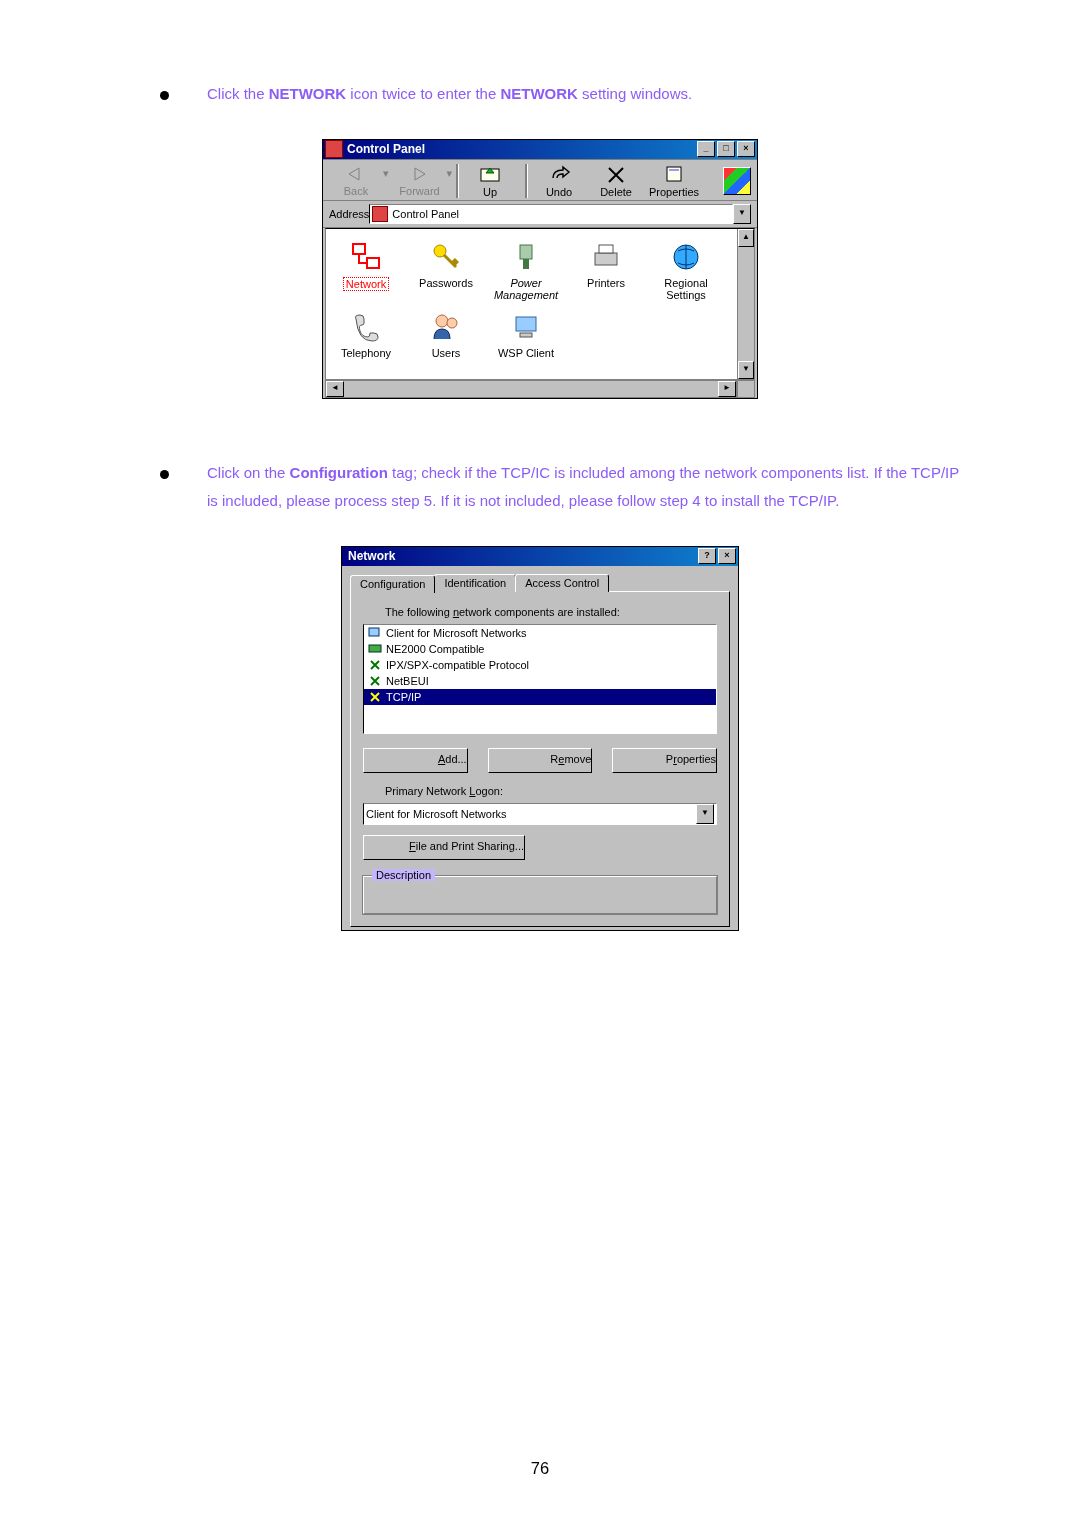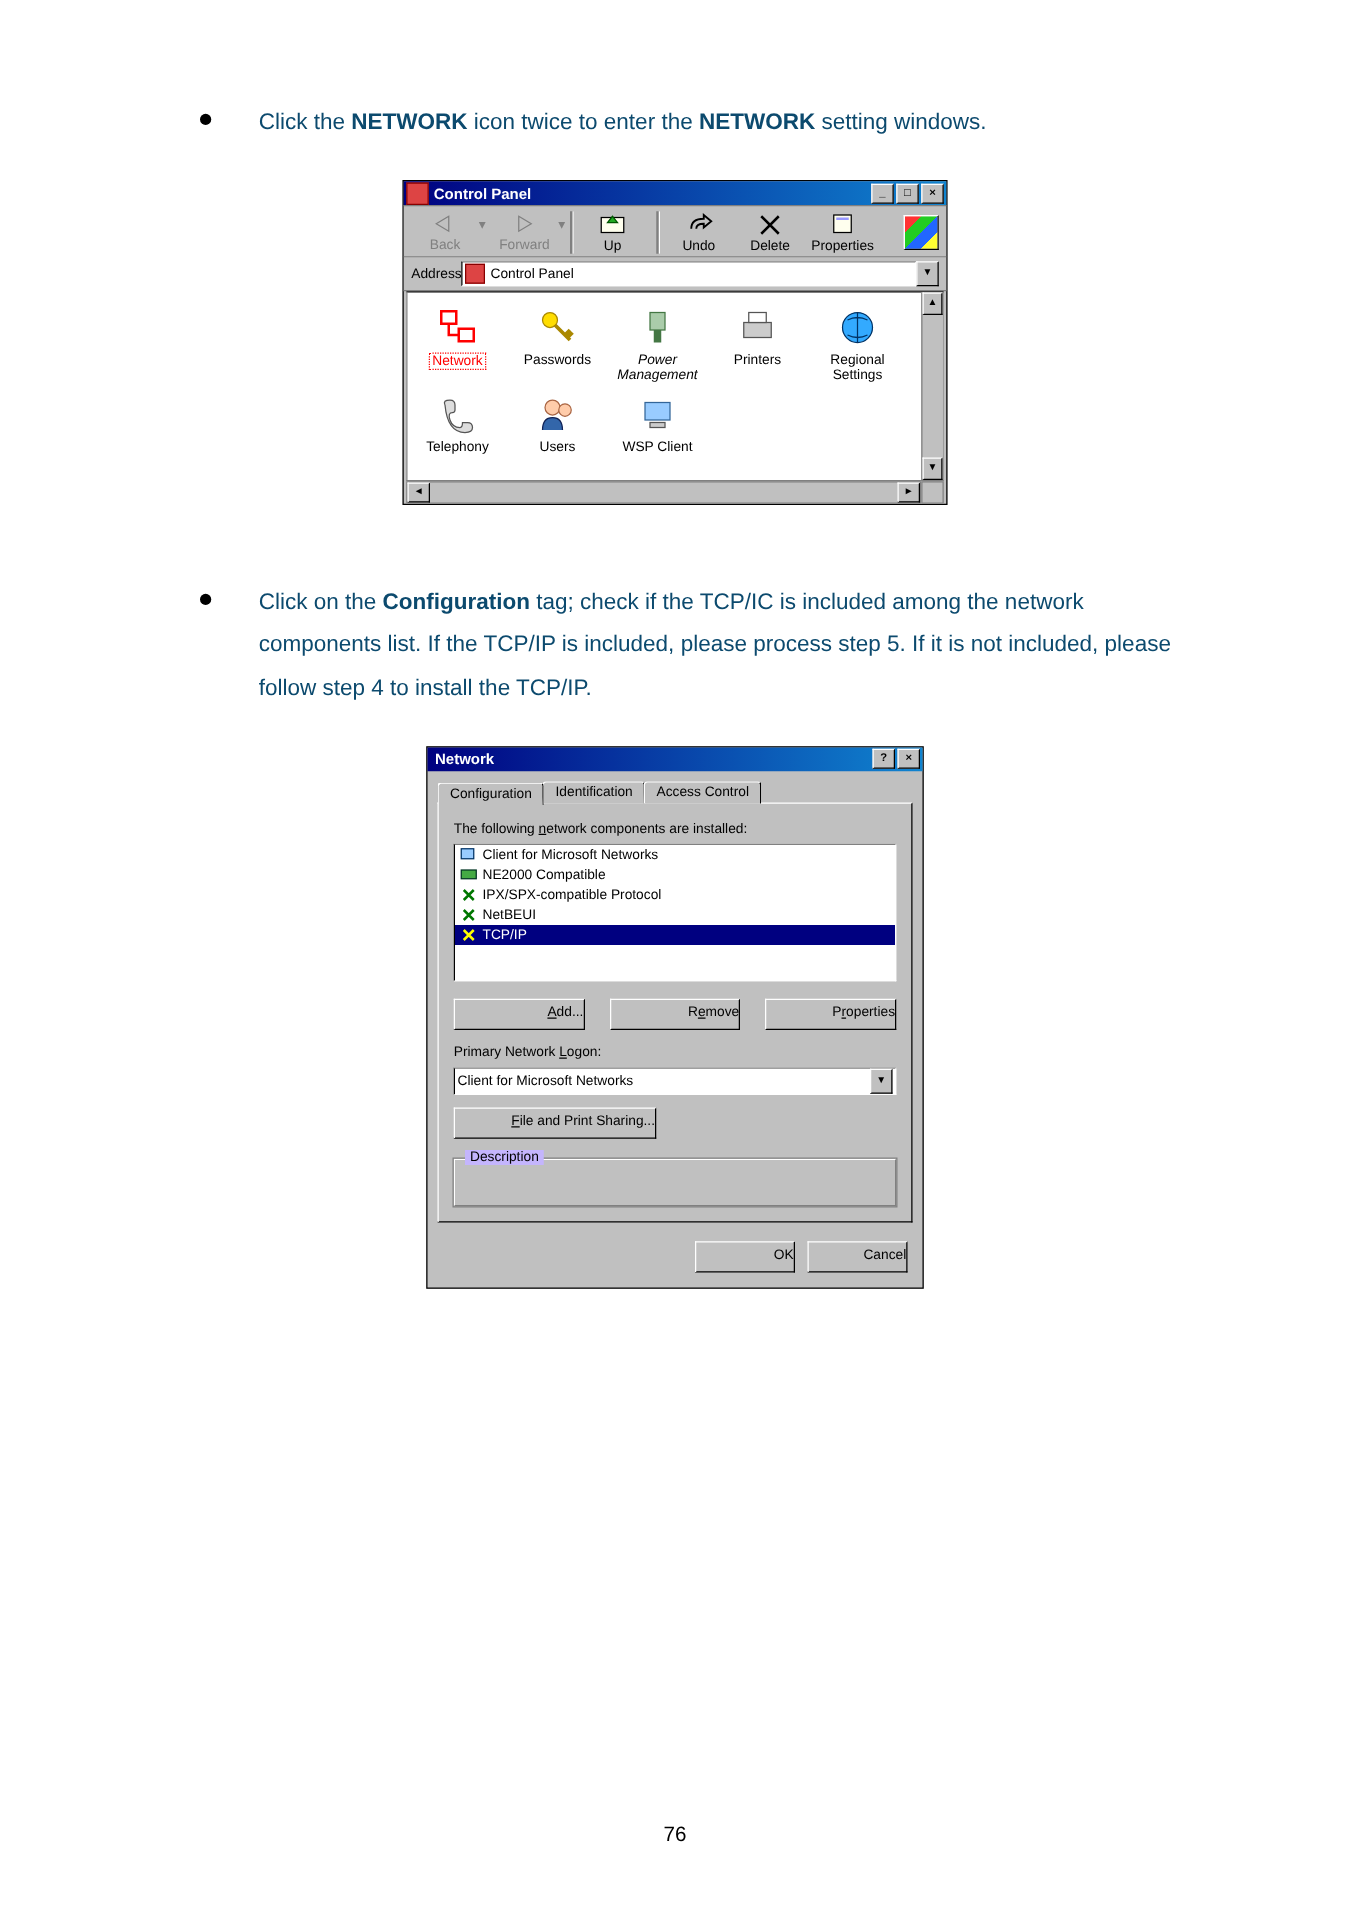--- a/index.html
+++ b/index.html
@@ -9,23 +9,23 @@
     width: 1080px;
     height: 1528px;
     position: relative;
   }
   .page {
     padding: 80px 120px 40px 120px;
   }
   .bullet-row {
     display: flex;
     margin: 0 0 30px 40px;
-    font-size: 18px;
+    font-size: 15px;
     line-height: 1.9;
-    color: #0c4a6e;
+    color: #8b5cf6;
   }
   .bullet-dot {
     width: 9px;
     height: 9px;
     background: #000;
     border-radius: 50%;
     margin-top: 11px;
     margin-right: 38px;
     flex: 0 0 9px;
   }
@@ -265,21 +265,21 @@
     font-size:11px;
   }
   .nw-tab.active { top:1px; z-index:3; padding-bottom:3px;}
   .nw-tabpanel {
     border:1px solid #000;
     border-top-color:#fff; border-left-color:#fff;
     background:#c0c0c0;
     padding: 14px 12px 12px 12px;
     position:relative; top:-1px;
   }
-  .nw-label { margin-bottom:6px; }
+  .nw-label { margin-bottom:6px;margin-left:22px; }
   .nw-list {
     background:#fff;
     border:1px solid #000;
     border-bottom-color:#fff; border-right-color:#fff;
     border-top:1px solid #808080;
     height: 108px;
     overflow:hidden;
   }
   .nw-list-item {
     padding: 1px 4px;
@@ -570,21 +570,17 @@
         <div class="nw-select">
           <div class="nw-select-text">Client for Microsoft Networks</div>
           <div class="nw-select-drop">▼</div>
         </div>
         <div class="nw-btn" style="width:160px;"><u>F</u>ile and Print Sharing...</div>
         <div class="nw-groupbox">
           <div class="nw-group-legend">Description</div>
         </div>
       </div>
     </div>
-    <div class="nw-foot">
-      <div class="nw-btn">OK</div>
-      <div class="nw-btn">Cancel</div>
-    </div>
   </div>
 
 </div>
 
 <div class="page-num">76</div>
 
 </body></html>

